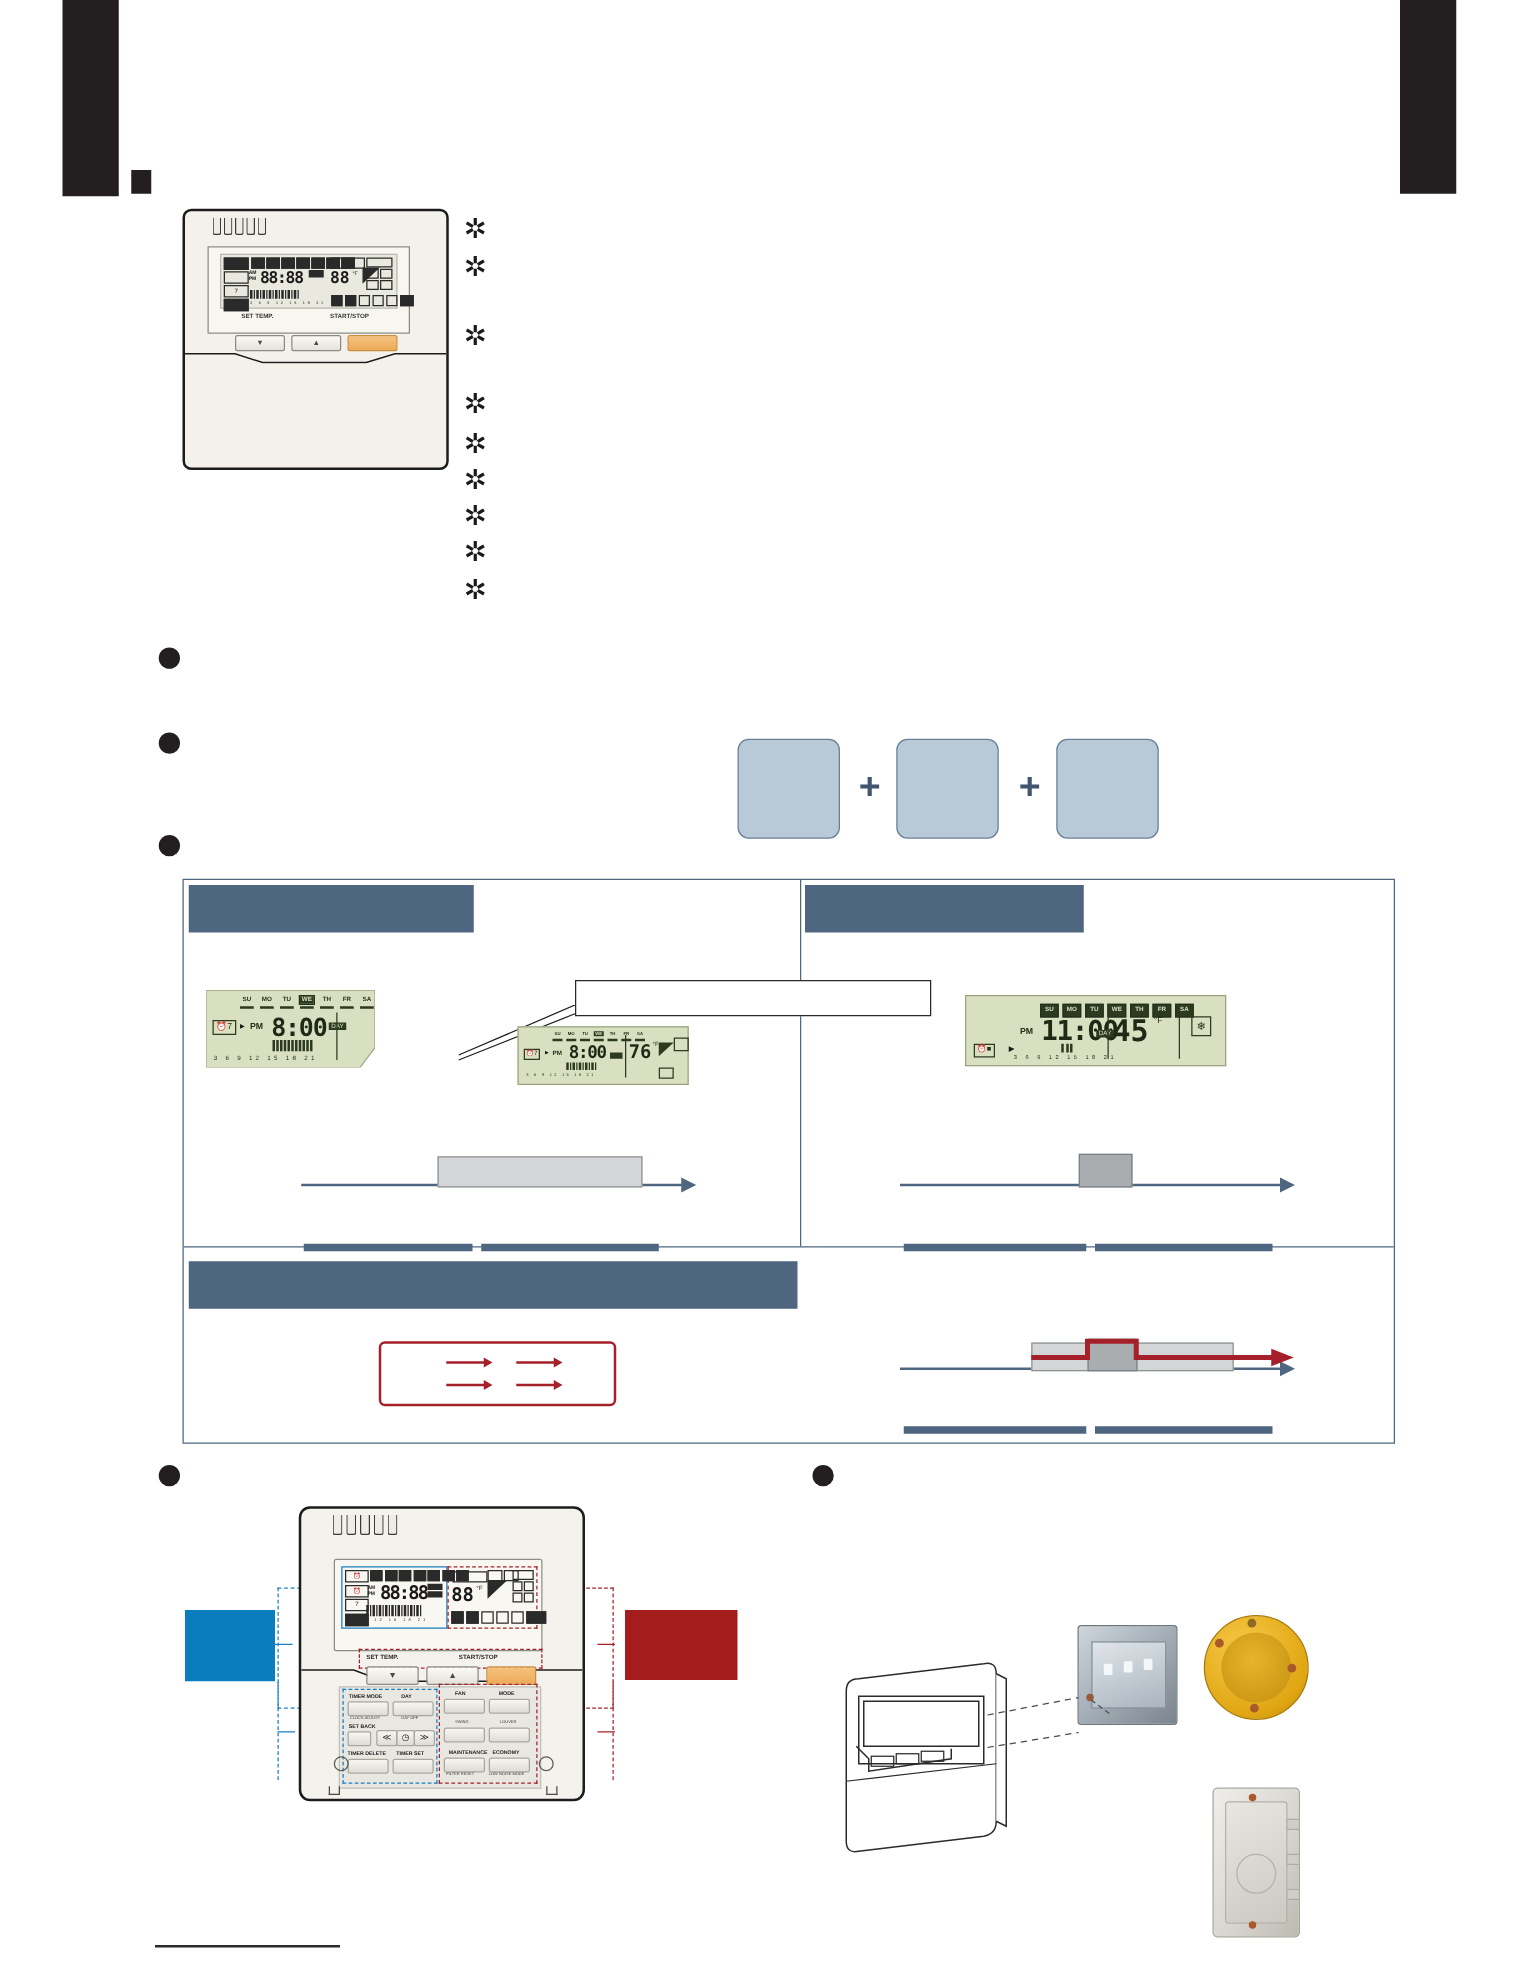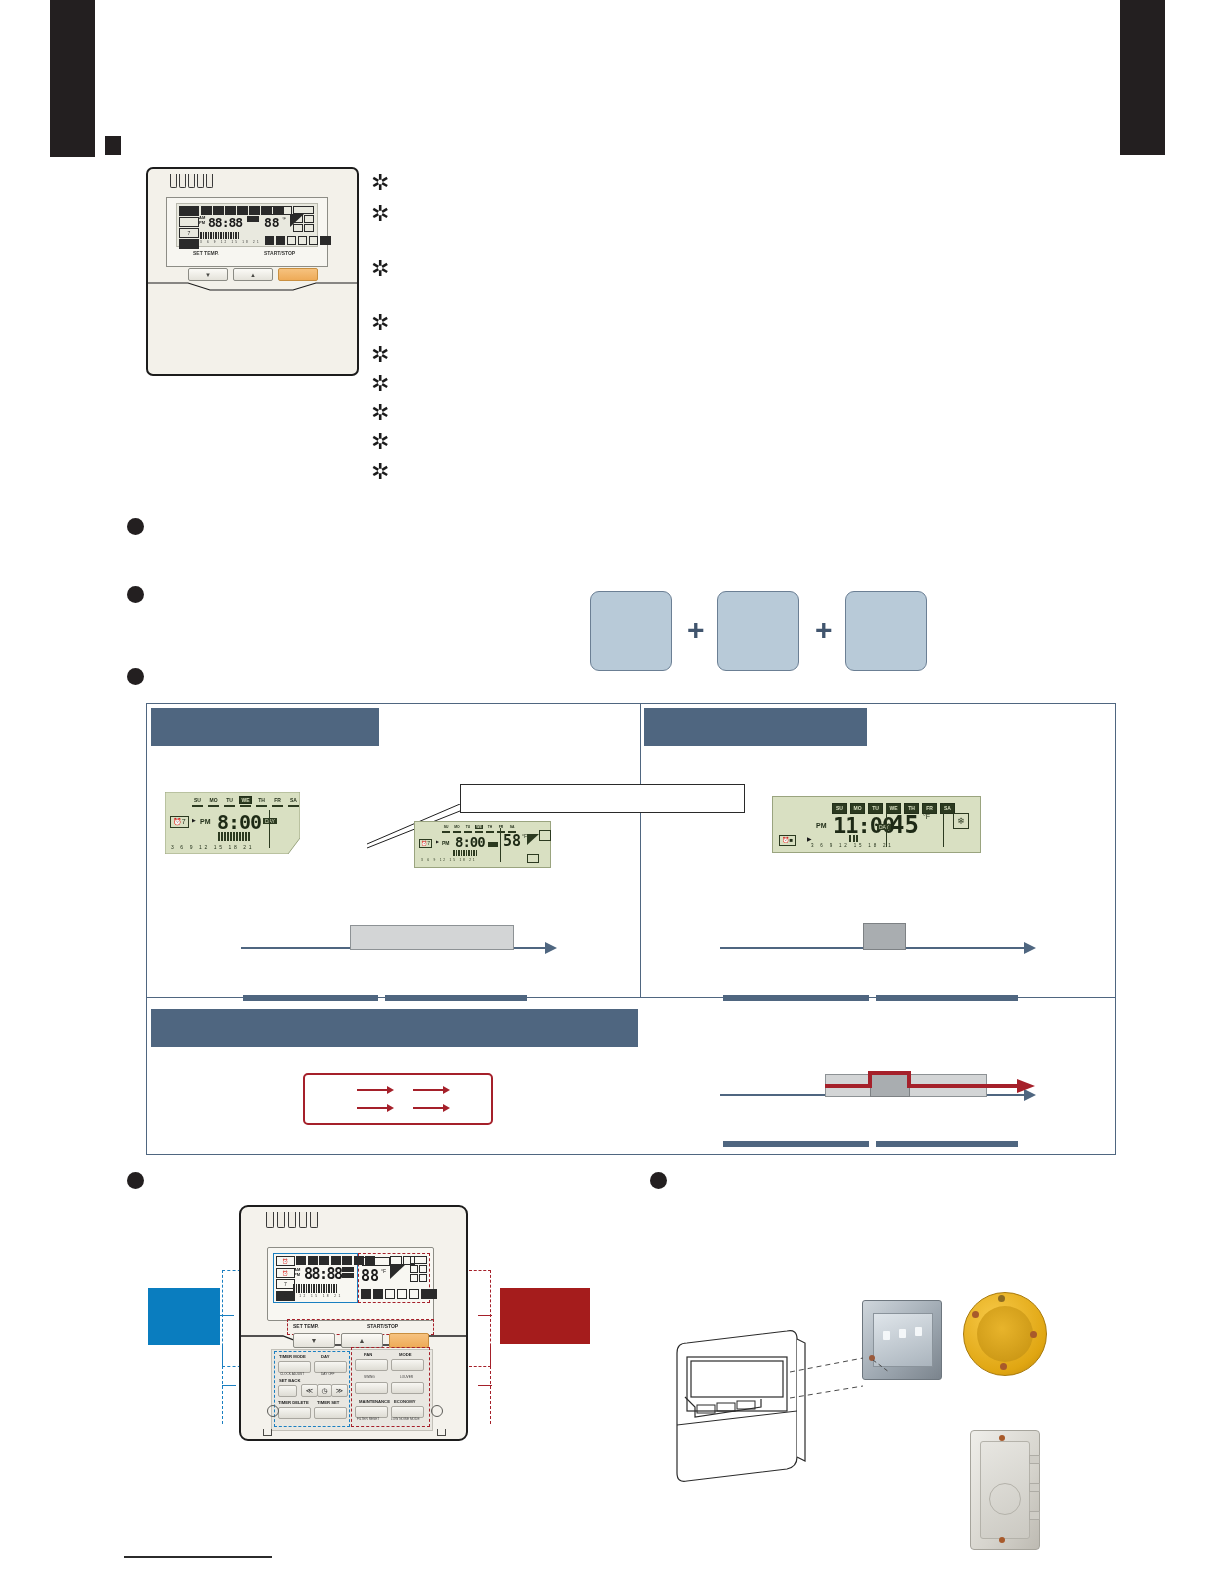--- a/index.html
+++ b/index.html
@@ -311,21 +311,21 @@
           <i style="display:block;width:1.5px;height:6px;background:#2c3a20;"></i>
         <i style="display:block;width:1.5px;height:6px;background:#2c3a20;"></i>
           <i style="display:block;width:1.5px;height:6px;background:#2c3a20;"></i>
         <i style="display:block;width:1.5px;height:6px;background:#2c3a20;"></i>
           <i style="display:block;width:1.5px;height:6px;background:#2c3a20;"></i>
         <i style="display:block;width:1.5px;height:6px;background:#2c3a20;"></i>
           <i style="display:block;width:1.5px;height:6px;background:#2c3a20;"></i>
       </div>
       <div style="position:absolute;left:6px;top:36px;font-size:3.2px;letter-spacing:1.8px;color:#23301a;">3 6 9 12 15 18 21</div>
       <div style="position:absolute;left:85px;top:6px;width:1px;height:34px;background:#2c3a20;"></div>
-      <div style="position:absolute;left:88px;top:10px;font-family:'DejaVu Sans Mono',monospace;font-size:15px;font-weight:700;color:#1e2a16;">58</div>
+      <div style="position:absolute;left:88px;top:10px;font-family:'DejaVu Sans Mono',monospace;font-size:15px;font-weight:700;color:#1e2a16;">76</div>
       <div style="position:absolute;left:107px;top:11px;font-size:5px;color:#1e2a16;">°F</div>
       <div style="position:absolute;left:112px;top:12px;width:0;height:0;border-left:12px solid #2c3a20;border-bottom:11px solid transparent;"></div>
       <div style="position:absolute;left:112px;top:32px;width:10px;height:7px;border:1px solid #2c3a20;"></div>
       <div style="position:absolute;left:124px;top:8px;width:10px;height:9px;border:1px solid #2c3a20;"></div>
     </div>
 
     <div class="axis" style="left:94px;top:243px;width:310px;"></div>
     <div class="axis-arrow" style="left:398px;top:238px;"></div>
     <div class="blk-light" style="left:203px;top:221px;width:162px;height:23px;"></div>
     <div class="capbar" style="left:96px;top:291px;width:135px;"></div>

